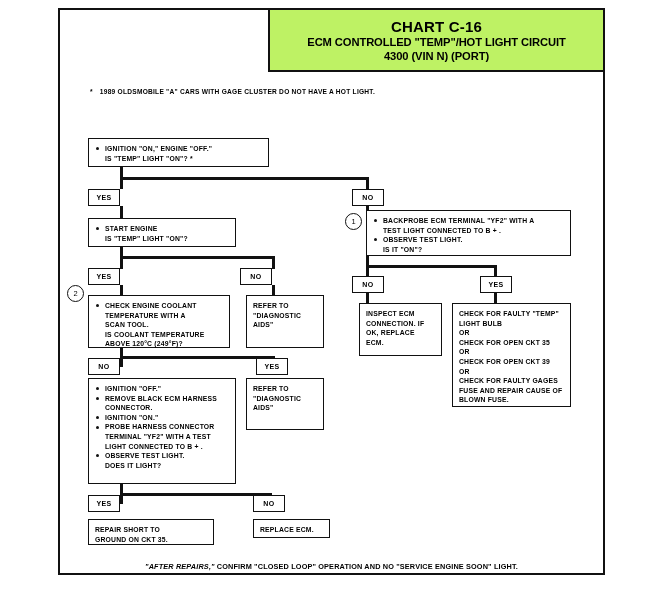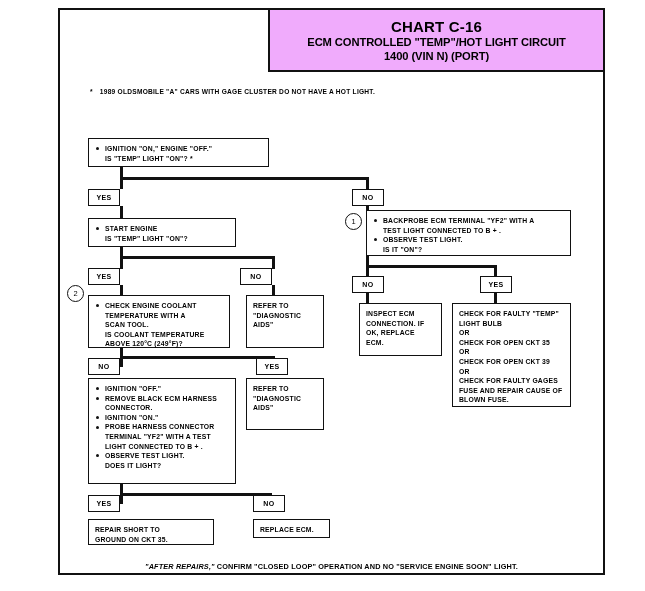--- a/index.html
+++ b/index.html
@@ -3,21 +3,21 @@
 <meta charset="utf-8">
 <style>
   html,body{margin:0;padding:0;background:#ffffff;}
   body{width:645px;height:591px;font-family:"Liberation Sans",sans-serif;color:#000;}
   #chart{position:relative;width:645px;height:591px;overflow:hidden;background:#fff;}
 
   
   .frame{position:absolute;left:58px;top:8px;width:547px;height:567px;border:2px solid #111;box-sizing:border-box;background:#fff;}
 
   
-  .title-box{position:absolute;left:268px;top:8px;width:337px;height:64px;border:2px solid #111;box-sizing:border-box;background:#f0abfc;
+  .title-box{position:absolute;left:268px;top:8px;width:337px;height:64px;border:2px solid #111;box-sizing:border-box;background:#bef264;
        display:flex;flex-direction:column;align-items:center;justify-content:center;padding:2px 4px;}
   .title-main{font-size:15px;font-weight:bold;letter-spacing:.2px;line-height:17px;}
   .title-sub1{font-size:11.2px;font-weight:bold;line-height:14px;letter-spacing:-.1px;white-space:nowrap;}
   .title-sub2{font-size:11.2px;font-weight:bold;line-height:14px;letter-spacing:-.1px;}
 
   .note{position:absolute;left:90px;top:88px;font-size:6.6px;font-weight:bold;letter-spacing:.25px;white-space:nowrap;}
   .note .ast{margin-right:7px;}
 
   .footer{position:absolute;left:58px;top:562px;width:547px;text-align:center;font-size:7.3px;font-weight:bold;letter-spacing:.15px;}
   .footer i{font-style:italic;}
@@ -47,21 +47,21 @@
 </head>
 <body>
 
 <div id="chart">
 
   <div class="frame"></div>
 
   <div class="title-box">
     <div class="title-main">CHART C-16</div>
     <div class="title-sub1">ECM CONTROLLED "TEMP"/HOT LIGHT CIRCUIT</div>
-    <div class="title-sub2">1400  (VIN N)  (PORT)</div>
+    <div class="title-sub2">4300  (VIN N)  (PORT)</div>
   </div>
 
   <div class="note">
     <span class="ast">*</span><span>1989 OLDSMOBILE "A" CARS WITH GAGE CLUSTER DO NOT HAVE A HOT LIGHT.</span>
   </div>
 
   <div class="ln" style="left:120px;top:166px;width:3px;height:14px;"></div>
 
   <div class="ln" style="left:120px;top:177px;width:249px;height:3px;"></div>
   <div class="ln" style="left:366px;top:177px;width:3px;height:12px;"></div>

